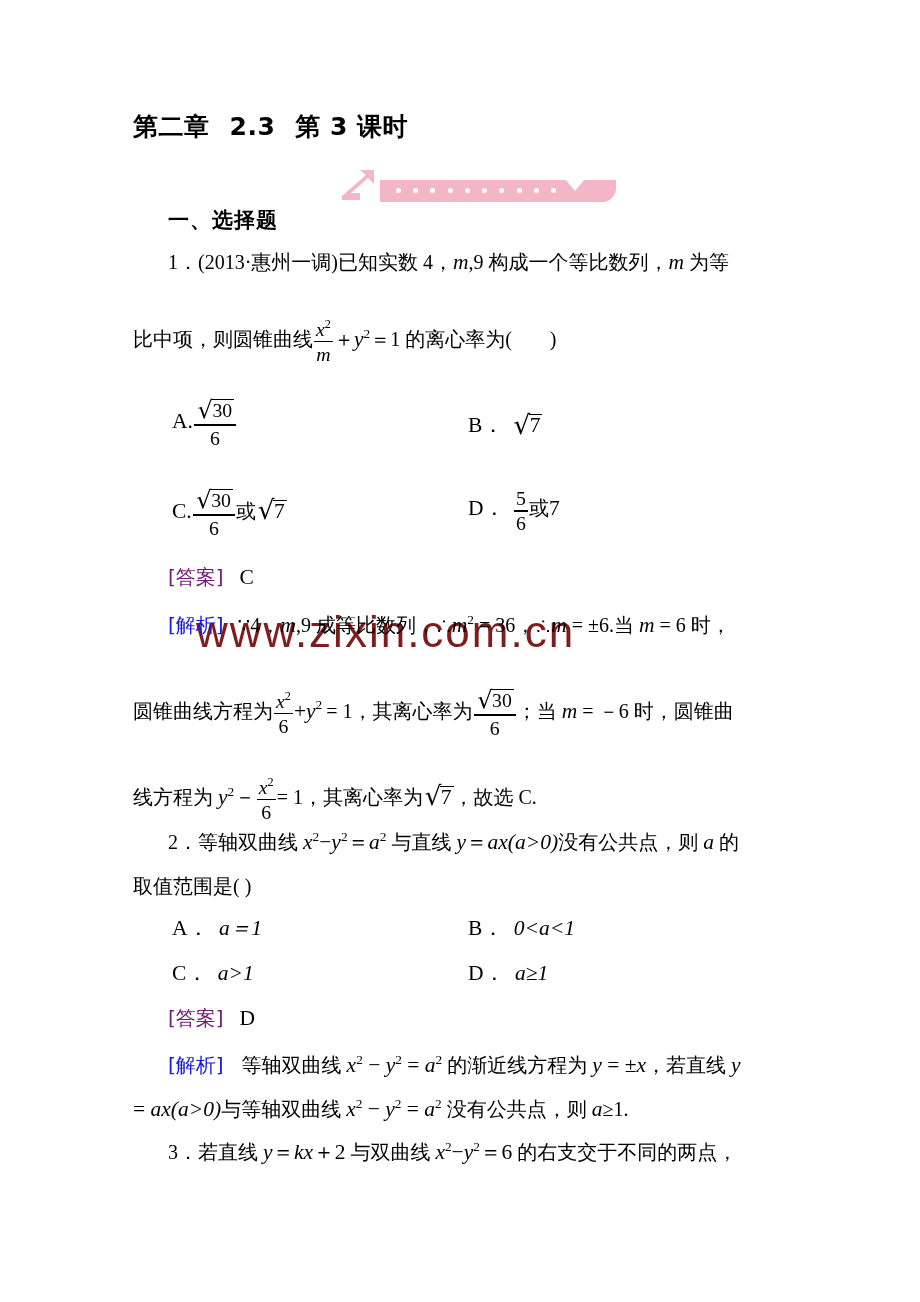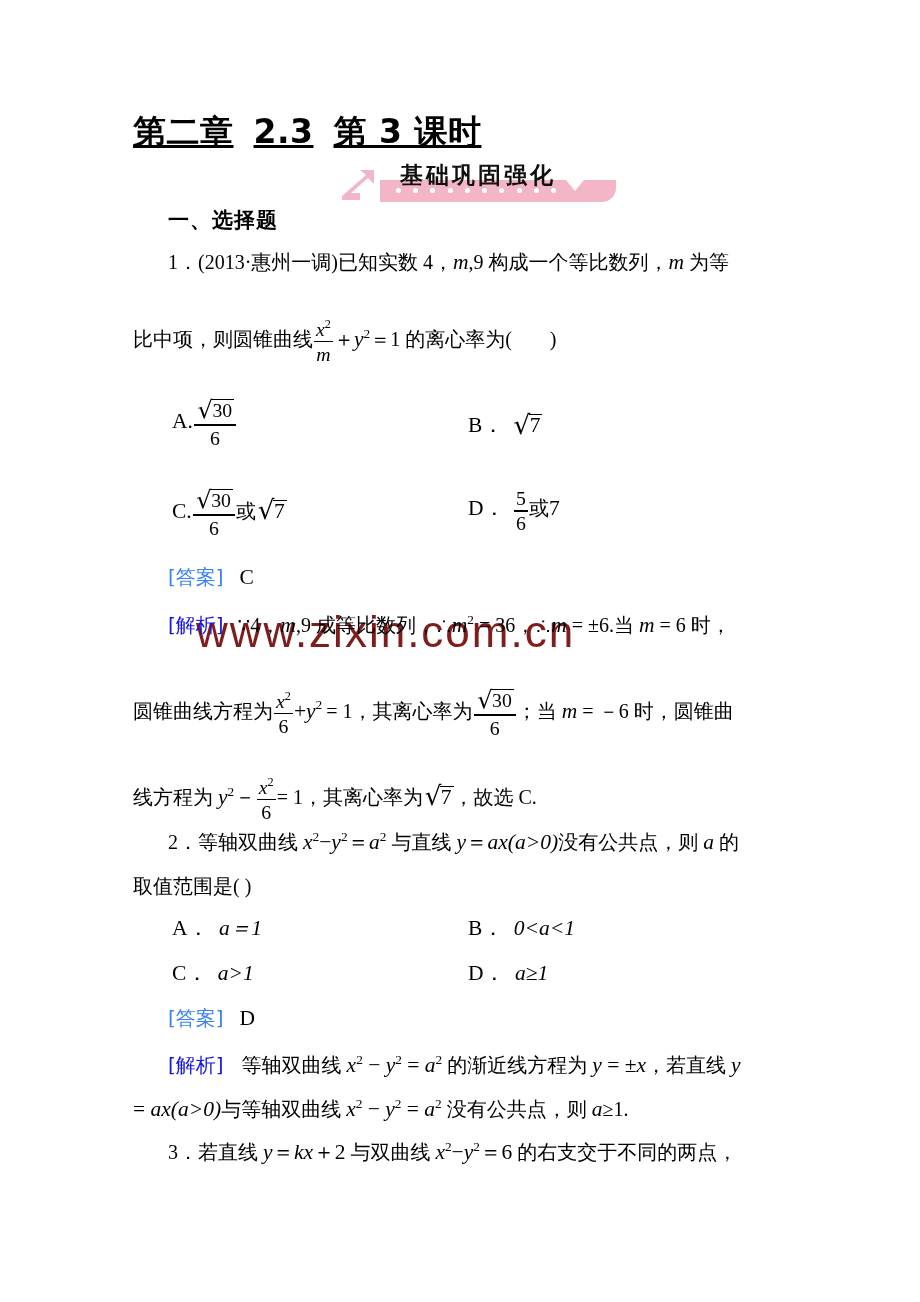--- a/index.html
+++ b/index.html
@@ -36,24 +36,23 @@
     padding: 0;
   }
 
   
   .chapter-head {
     position: absolute;
     left: 133px;
     top: 110px;
     font-family: "DejaVu Sans", "Liberation Sans", sans-serif;
     font-weight: bold;
-    font-size: 33px;
+    font-size: 25px;
     letter-spacing: 0.5px;
     white-space: nowrap;
-    text-decoration: underline;
   }
   .chapter-head .sp { display: inline-block; width: 20px; }
 
   
   .banner {
     position: absolute;
     left: 338px;
     top: 160px;
     width: 278px;
     height: 48px;
@@ -171,21 +170,21 @@
     margin-right: -0.06em;
   }
   .sqrt > .rnd {
     display: inline-block;
     border-top: 1.5px solid #000;
     padding: 0 2px 0 1px;
     margin-left: 0px;
   }
 
   
-  .lbl-ans { color: #3b82f6; font-family: "DejaVu Sans", "Liberation Sans", sans-serif; font-size: 20px; }
+  .lbl-ans { color: #701a75; font-family: "DejaVu Sans", "Liberation Sans", sans-serif; font-size: 20px; }
   .lbl-exp { color: #1616e0; font-family: "DejaVu Sans", "Liberation Sans", sans-serif; font-size: 20px; }
 
   .opt-col-a { left: 172px; }
   .opt-col-b { left: 468px; }
 </style>
 </head>
 <body>
 
 <div class="watermark">www.zixin.com.cn</div>
 
@@ -206,21 +205,20 @@
         <i></i>
         <i></i>
         <i></i>
         <i></i>
         <i></i>
     </div>
     <div class="banner-notch"></div>
     <svg class="banner-arrow" viewBox="0 0 44 36">
       <path d="M4 34 L22 34 L22 27 L13 27 L30 12 L36 18 L36 4 L22 4 L28 9 L4 30 Z" fill="#f3b6c6"></path>
     </svg>
-    <div class="banner-title">基础巩固强化</div>
   </div>
 
   <div class="section-title">一、选择题</div>
 
   <div class="line indent" style="top:252px;">
     <span class="cjk">1．(2013·惠州一调)已知实数 4，</span><span class="mi">m</span><span class="cjk">,9 构成一个等比数列，</span><span class="mi">m</span><span class="cjk"> 为等</span>
   </div>
 
   <div class="line flush" style="top:318px;">
     <span class="cjk">比中项，则圆锥曲线</span><span class="frac"><span class="num"><span class="mi">x</span><sup class="en">2</sup></span><span class="bar"></span><span class="den mi">m</span></span><span class="cjk">＋</span><span class="mi">y</span><sup class="en">2</sup><span class="cjk">＝1 的离心率为(</span><span style="display:inline-block;width:38px;"></span><span class="cjk">)</span>

